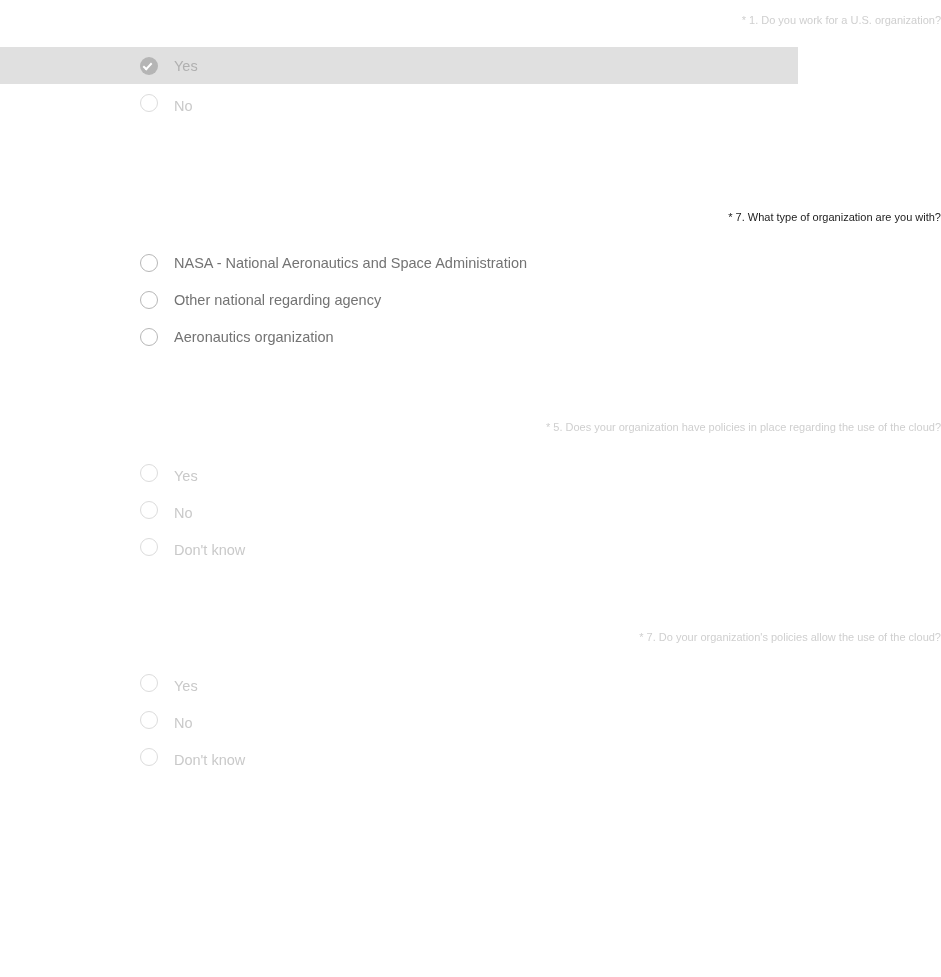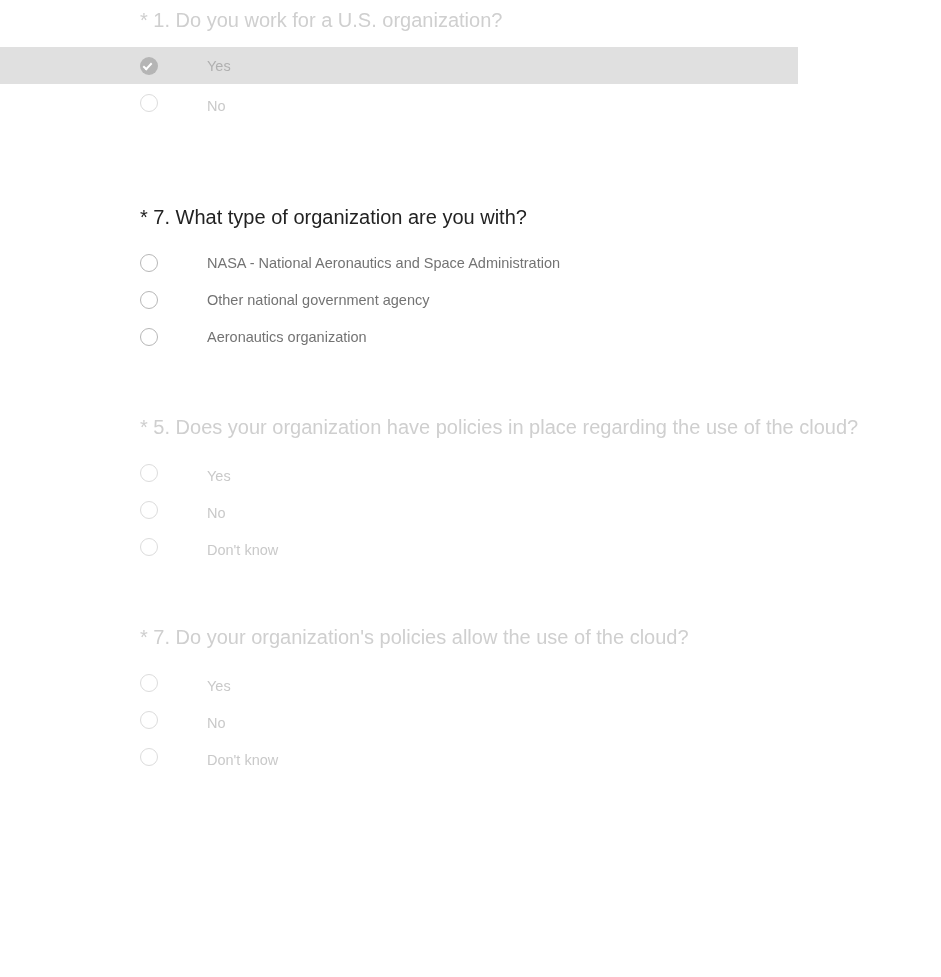--- a/index.html
+++ b/index.html
@@ -22,43 +22,43 @@
   }
   .question-block {
     margin: 0 0 0 0;
     padding: 0 0 0 0;
   }
   .q-spacer-1 { height: 86px; }
   .q-spacer-2 { height: 62px; }
   .q-spacer-3 { height: 62px; }
 
   .q-title {
-    font-size: 20px;
+    font-size: 11px;
     line-height: 20px;
     color: #222222;
     padding-left: 140px;
     margin: 0;
     font-weight: normal;
+    text-align: right;
   }
   .q-title.dim {
     color: #cfcfcf;
   }
 
   .options {
     margin-top: 17px;
     padding: 0;
   }
 
   .option-row {
     display: flex;
     align-items: center;
     height: 37px;
     padding-left: 140px;
     box-sizing: border-box;
-    gap: 33px;
   }
   .option-row.selected {
     background: #e0e0e0;
     width: 798px;
   }
 
   .radio {
     width: 18px;
     height: 18px;
     border-radius: 50%;
@@ -127,21 +127,21 @@
 
   <div class="question-block">
     <div class="q-title">* 7. What type of organization are you with?</div>
     <div class="options">
       <div class="option-row">
         <span class="radio"></span>
         <span class="option-label">NASA - National Aeronautics and Space Administration</span>
       </div>
       <div class="option-row">
         <span class="radio"></span>
-        <span class="option-label">Other national government agency</span>
+        <span class="option-label">Other national regarding agency</span>
       </div>
       <div class="option-row">
         <span class="radio"></span>
         <span class="option-label">Aeronautics organization</span>
       </div>
     </div>
   </div>
 
   <div class="q-spacer-2"></div>
 

